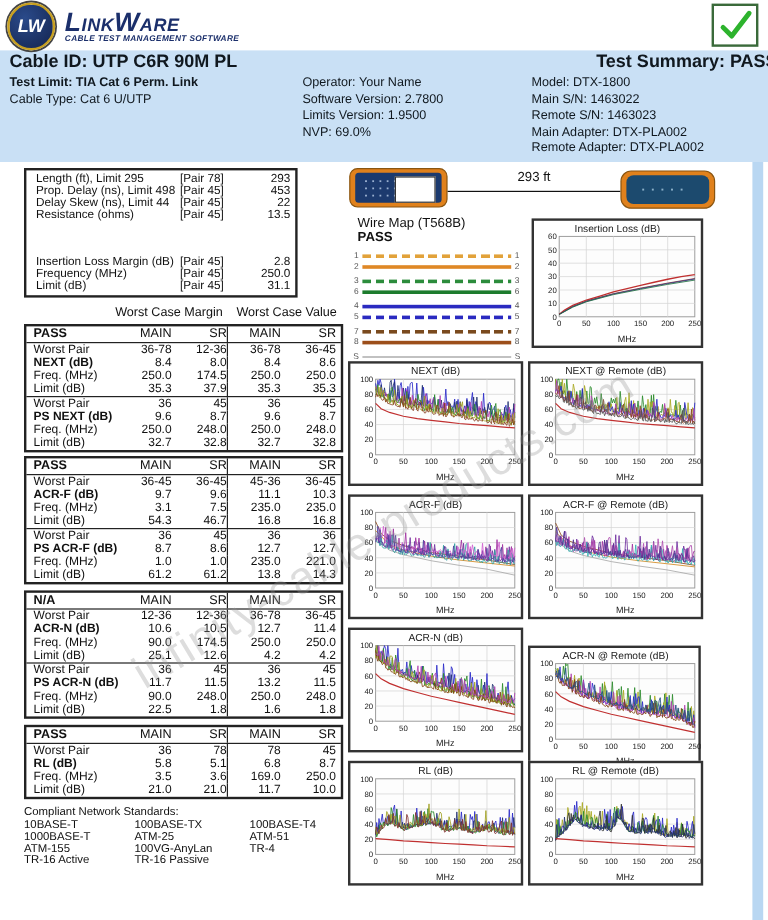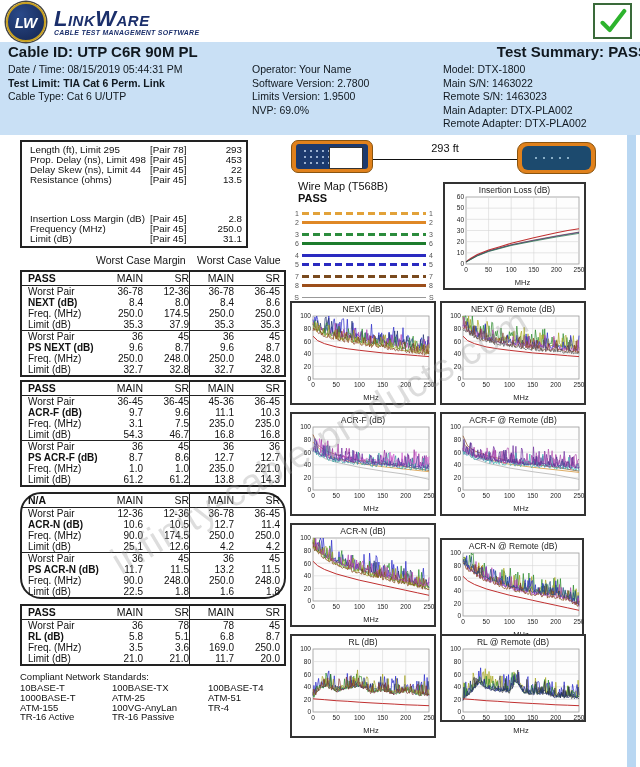--- a/index.html
+++ b/index.html
@@ -112,21 +112,20 @@
       </svg>
     </div>
   </div>
 
   <div class="header-band">
     <div class="hrow1">
       <span class="cable-id">Cable ID: UTP C6R 90M PL</span>
       <span class="test-summary">Test Summary: PASS</span>
     </div>
     <div class="hcol" id="hcol1">
-        <div>Date / Time: 08/15/2019  05:44:31 PM</div>
         <div class="hb">Test Limit: TIA Cat 6 Perm. Link</div>
         <div>Cable Type: Cat 6 U/UTP</div>
       </div>
     <div class="hcol" id="hcol2">
         <div>Operator: Your Name</div>
         <div>Software Version: 2.7800</div>
         <div>Limits Version: 1.9500</div>
         <div>NVP: 69.0%</div>
       </div>
     <div class="hcol" id="hcol3">
@@ -306,21 +305,21 @@
           <span class="mt-cell c4">221.0</span>
         </div>
         <div class="mt-row">
           <span class="mt-label">Limit (dB)</span>
           <span class="mt-cell c1">61.2</span>
           <span class="mt-cell c2">61.2</span>
           <span class="mt-cell c3">13.8</span>
           <span class="mt-cell c4">14.3</span>
         </div>
       </div>
-      <div class="mtable" style="top: 492px; border-radius: 21px;">
+      <div class="mtable" style="top: 492px;">
         <div class="mt-row mt-head">
           <span class="mt-label">N/A</span>
           <span class="mt-cell c1">MAIN</span>
           <span class="mt-cell c2">SR</span>
           <span class="mt-cell c3">MAIN</span>
           <span class="mt-cell c4">SR</span>
         </div>
         <div class="mt-row">
           <span class="mt-label">Worst Pair</span>
           <span class="mt-cell c1">12-36</span>
@@ -405,21 +404,21 @@
           <span class="mt-cell c1">3.5</span>
           <span class="mt-cell c2">3.6</span>
           <span class="mt-cell c3">169.0</span>
           <span class="mt-cell c4">250.0</span>
         </div>
         <div class="mt-row">
           <span class="mt-label">Limit (dB)</span>
           <span class="mt-cell c1">21.0</span>
           <span class="mt-cell c2">21.0</span>
           <span class="mt-cell c3">11.7</span>
-          <span class="mt-cell c4">20.0</span>
+          <span class="mt-cell c4">10.0</span>
         </div>
       </div>
     </div>
 
   <div class="stds-title">Compliant Network Standards:</div>
   <div id="stds-root">
       <div class="stds-col" style="left: 20px;">
         <div>10BASE-T</div>
         <div>1000BASE-T</div>
         <div>ATM-155</div>
@@ -773,21 +772,21 @@
         <text x="137" y="84" text-anchor="middle" font-size="6.5" fill="#222" font-family="Liberation Sans, sans-serif">250</text>
         <text x="79" y="97" text-anchor="middle" font-size="7.5" fill="#222" font-family="Liberation Sans, sans-serif">MHz</text>
         <polyline points="21.0,59.8 21.9,49.4 22.9,58.5 23.8,46.1 24.7,51.6 25.6,48.5 26.6,42.4 27.5,51.5 28.4,49.7 29.4,45.5 30.3,48.7 31.2,43.9 32.1,45.2 33.1,48.7 34.0,49.9 34.9,46.3 35.8,38.3 36.8,34.9 37.7,49.4 38.6,48.7 39.6,52.1 40.5,53.0 41.4,49.3 42.3,39.8 43.3,54.3 44.2,52.8 45.1,53.7 46.1,53.4 47.0,54.3 47.9,52.1 48.8,51.6 49.8,54.0 50.7,52.5 51.6,53.5 52.6,52.6 53.5,50.5 54.4,51.5 55.3,37.4 56.3,50.0 57.2,51.8 58.1,50.2 59.0,50.4 60.0,44.1 60.9,51.2 61.8,49.4 62.8,49.5 63.7,48.2 64.6,48.1 65.5,47.9 66.5,49.8 67.4,46.4 68.3,47.9 69.3,50.9 70.2,51.3 71.1,50.8 72.0,49.4 73.0,51.4 73.9,49.8 74.8,51.7 75.8,52.3 76.7,52.6 77.6,50.9 78.5,47.7 79.5,54.0 80.4,54.5 81.3,54.0 82.2,53.1 83.2,52.1 84.1,53.4 85.0,52.4 86.0,51.4 86.9,52.2 87.8,52.3 88.7,46.5 89.7,52.1 90.6,46.6 91.5,51.7 92.5,40.6 93.4,51.2 94.3,52.1 95.2,54.3 96.2,53.1 97.1,54.6 98.0,52.3 99.0,56.4 99.9,42.7 100.8,46.8 101.7,44.5 102.7,55.7 103.6,40.2 104.5,54.4 105.4,42.4 106.4,55.4 107.3,53.3 108.2,55.8 109.2,55.3 110.1,50.8 111.0,54.5 111.9,52.2 112.9,48.0 113.8,54.4 114.7,49.2 115.7,48.8 116.6,54.4 117.5,53.5 118.4,55.6 119.4,54.2 120.3,49.9 121.2,48.2 122.2,56.0 123.1,56.3 124.0,56.0 124.9,45.1 125.9,57.9 126.8,55.9 127.7,53.7 128.6,49.0 129.6,45.9 130.5,56.0 131.4,57.5 132.4,38.5 133.3,57.0 134.2,56.5 135.1,41.5 136.1,58.8 137.0,58.9" fill="none" stroke="#2828c8" stroke-width="0.7"></polyline>
         <polyline points="21.0,60.6 21.9,59.8 22.9,58.3 23.8,51.6 24.7,56.1 25.6,55.5 26.6,52.9 27.5,52.0 28.4,49.1 29.4,50.3 30.3,49.9 31.2,51.9 32.1,50.2 33.1,50.2 34.0,48.3 34.9,48.8 35.8,45.3 36.8,48.6 37.7,50.6 38.6,38.1 39.6,51.6 40.5,52.2 41.4,52.1 42.3,54.5 43.3,49.2 44.2,54.1 45.1,50.1 46.1,55.3 47.0,55.3 47.9,50.1 48.8,54.1 49.8,52.4 50.7,52.0 51.6,52.5 52.6,52.4 53.5,51.8 54.4,52.0 55.3,50.7 56.3,51.9 57.2,50.0 58.1,52.2 59.0,39.6 60.0,52.2 60.9,51.0 61.8,49.7 62.8,48.6 63.7,44.9 64.6,51.0 65.5,49.5 66.5,51.0 67.4,49.9 68.3,49.5 69.3,51.7 70.2,50.0 71.1,52.4 72.0,41.7 73.0,48.0 73.9,52.0 74.8,46.2 75.8,54.2 76.7,54.3 77.6,54.2 78.5,48.2 79.5,55.7 80.4,47.3 81.3,56.3 82.2,55.2 83.2,54.5 84.1,55.1 85.0,54.5 86.0,55.3 86.9,45.8 87.8,53.1 88.7,40.6 89.7,54.4 90.6,53.5 91.5,54.2 92.5,48.5 93.4,56.0 94.3,54.6 95.2,42.6 96.2,56.0 97.1,54.7 98.0,56.2 99.0,56.4 99.9,56.8 100.8,57.3 101.7,58.4 102.7,48.2 103.6,47.9 104.5,55.4 105.4,56.6 106.4,56.7 107.3,57.0 108.2,57.2 109.2,55.8 110.1,55.6 111.0,54.7 111.9,55.3 112.9,53.4 113.8,53.4 114.7,52.8 115.7,54.2 116.6,52.7 117.5,51.9 118.4,52.1 119.4,50.0 120.3,56.1 121.2,57.2 122.2,53.6 123.1,57.9 124.0,58.6 124.9,56.5 125.9,56.7 126.8,45.4 127.7,57.0 128.6,56.9 129.6,57.4 130.5,57.4 131.4,55.9 132.4,57.8 133.3,56.1 134.2,57.2 135.1,59.3 136.1,45.3 137.0,53.7" fill="none" stroke="#203070" stroke-width="0.7"></polyline>
         <polyline points="21.0,55.9 21.9,61.4 22.9,58.8 23.8,57.3 24.7,50.1 25.6,50.4 26.6,54.6 27.5,49.1 28.4,51.6 29.4,51.6 30.3,51.0 31.2,52.2 32.1,43.5 33.1,51.0 34.0,37.0 34.9,40.7 35.8,50.4 36.8,51.8 37.7,52.4 38.6,38.3 39.6,48.4 40.5,53.0 41.4,52.6 42.3,54.4 43.3,54.0 44.2,56.0 45.1,54.0 46.1,51.5 47.0,51.2 47.9,55.3 48.8,51.6 49.8,50.7 50.7,53.1 51.6,53.5 52.6,42.8 53.5,52.9 54.4,52.8 55.3,43.8 56.3,53.0 57.2,45.0 58.1,51.4 59.0,52.5 60.0,51.3 60.9,45.7 61.8,40.2 62.8,52.0 63.7,50.6 64.6,37.9 65.5,49.7 66.5,50.7 67.4,39.9 68.3,40.6 69.3,40.5 70.2,45.9 71.1,48.6 72.0,52.2 73.0,45.8 73.9,48.4 74.8,48.7 75.8,55.7 76.7,55.1 77.6,55.0 78.5,55.8 79.5,53.2 80.4,56.5 81.3,48.1 82.2,55.3 83.2,55.9 84.1,52.3 85.0,55.3 86.0,56.1 86.9,51.5 87.8,50.2 88.7,54.9 89.7,54.9 90.6,54.0 91.5,54.3 92.5,54.9 93.4,54.5 94.3,50.7 95.2,56.0 96.2,54.1 97.1,55.4 98.0,52.3 99.0,57.6 99.9,54.4 100.8,57.3 101.7,56.7 102.7,56.7 103.6,57.9 104.5,58.2 105.4,56.2 106.4,48.4 107.3,57.6 108.2,55.9 109.2,52.1 110.1,52.3 111.0,53.4 111.9,56.4 112.9,51.3 113.8,55.4 114.7,55.0 115.7,51.2 116.6,56.4 117.5,56.8 118.4,56.0 119.4,51.0 120.3,54.6 121.2,56.1 122.2,56.6 123.1,57.4 124.0,56.9 124.9,58.7 125.9,57.4 126.8,59.5 127.7,49.3 128.6,59.5 129.6,59.5 130.5,48.9 131.4,58.1 132.4,58.5 133.3,58.5 134.2,58.5 135.1,57.9 136.1,58.4 137.0,59.4" fill="none" stroke="#2a8a2a" stroke-width="0.7"></polyline>
         <polyline points="21.0,53.3 21.9,59.3 22.9,57.4 23.8,55.4 24.7,55.9 25.6,55.2 26.6,54.2 27.5,50.7 28.4,50.6 29.4,49.4 30.3,40.3 31.2,42.2 32.1,47.6 33.1,46.6 34.0,42.5 34.9,50.5 35.8,47.7 36.8,44.3 37.7,44.2 38.6,50.7 39.6,52.9 40.5,49.3 41.4,43.1 42.3,53.0 43.3,54.6 44.2,50.9 45.1,52.9 46.1,54.5 47.0,53.1 47.9,53.5 48.8,53.4 49.8,49.1 50.7,49.6 51.6,51.6 52.6,51.4 53.5,51.7 54.4,50.0 55.3,47.4 56.3,50.9 57.2,50.1 58.1,51.5 59.0,51.2 60.0,51.7 60.9,41.0 61.8,49.9 62.8,42.2 63.7,45.4 64.6,44.6 65.5,33.9 66.5,49.2 67.4,46.5 68.3,46.2 69.3,49.1 70.2,50.8 71.1,48.5 72.0,50.2 73.0,51.8 73.9,43.5 74.8,40.7 75.8,42.0 76.7,53.1 77.6,54.0 78.5,56.0 79.5,51.0 80.4,55.8 81.3,53.0 82.2,44.6 83.2,48.4 84.1,53.6 85.0,54.2 86.0,54.5 86.9,55.1 87.8,50.5 88.7,52.6 89.7,54.1 90.6,38.1 91.5,52.8 92.5,52.6 93.4,55.7 94.3,55.7 95.2,54.5 96.2,42.6 97.1,55.7 98.0,56.4 99.0,54.8 99.9,56.0 100.8,55.6 101.7,56.3 102.7,53.9 103.6,56.1 104.5,42.5 105.4,53.2 106.4,54.6 107.3,57.0 108.2,56.2 109.2,51.5 110.1,56.6 111.0,55.8 111.9,55.3 112.9,39.5 113.8,55.3 114.7,51.5 115.7,50.7 116.6,55.1 117.5,56.8 118.4,51.1 119.4,54.6 120.3,56.7 121.2,53.5 122.2,56.6 123.1,56.5 124.0,53.6 124.9,57.9 125.9,54.3 126.8,58.6 127.7,54.6 128.6,58.4 129.6,55.9 130.5,56.4 131.4,56.9 132.4,45.2 133.3,56.1 134.2,58.2 135.1,56.4 136.1,53.4 137.0,59.0" fill="none" stroke="#a0a020" stroke-width="0.7"></polyline>
         <polyline points="21.0,59.2 21.9,53.0 22.9,55.1 23.8,58.8 24.7,55.6 25.6,51.5 26.6,54.5 27.5,54.1 28.4,52.7 29.4,46.2 30.3,49.9 31.2,51.0 32.1,42.8 33.1,50.6 34.0,50.1 34.9,49.7 35.8,41.8 36.8,52.5 37.7,51.9 38.6,51.2 39.6,54.1 40.5,49.4 41.4,53.0 42.3,53.7 43.3,54.5 44.2,55.0 45.1,56.3 46.1,53.2 47.0,42.7 47.9,45.0 48.8,54.3 49.8,53.9 50.7,53.4 51.6,53.7 52.6,52.2 53.5,51.3 54.4,41.1 55.3,47.4 56.3,53.1 57.2,52.8 58.1,40.3 59.0,51.7 60.0,47.1 60.9,50.0 61.8,43.7 62.8,51.3 63.7,50.8 64.6,47.0 65.5,47.0 66.5,41.9 67.4,50.1 68.3,48.7 69.3,51.9 70.2,45.5 71.1,52.7 72.0,52.4 73.0,50.4 73.9,52.6 74.8,53.9 75.8,47.9 76.7,55.4 77.6,54.2 78.5,57.5 79.5,56.7 80.4,49.5 81.3,54.9 82.2,57.2 83.2,55.7 84.1,55.8 85.0,54.4 86.0,54.2 86.9,47.0 87.8,54.9 88.7,55.8 89.7,49.3 90.6,48.4 91.5,49.2 92.5,56.0 93.4,46.7 94.3,56.0 95.2,56.2 96.2,48.6 97.1,55.7 98.0,57.9 99.0,54.7 99.9,58.0 100.8,56.9 101.7,58.9 102.7,57.7 103.6,56.5 104.5,57.0 105.4,53.0 106.4,56.4 107.3,48.9 108.2,57.0 109.2,56.1 110.1,51.6 111.0,56.6 111.9,52.5 112.9,55.0 113.8,51.4 114.7,57.0 115.7,57.5 116.6,56.1 117.5,56.9 118.4,47.9 119.4,53.9 120.3,58.3 121.2,58.6 122.2,57.4 123.1,56.1 124.0,53.3 124.9,50.3 125.9,48.2 126.8,57.9 127.7,59.9 128.6,59.4 129.6,48.6 130.5,58.2 131.4,55.7 132.4,59.5 133.3,59.2 134.2,49.7 135.1,60.1 136.1,57.7 137.0,59.1" fill="none" stroke="#803030" stroke-width="0.7"></polyline>
         <polyline points="21.0,62.8 32.6,63.7 44.2,64.7 55.8,65.3 67.4,66.2 79.0,66.9 90.6,67.5 102.2,68.1 113.8,68.8 125.4,69.2 137.0,69.7" fill="none" stroke="#c03030" stroke-width="1"></polyline>
       </svg>
     </div>
-  <div class="chart" style="left:440px;top:634px;width:146px;height:88px">
+  <div class="chart" style="left:440px;top:634px;width:146px;height:104px">
       <svg width="142" height="100" viewBox="0 0 142 100">
         <text x="71" y="9" text-anchor="middle" font-size="8.5" fill="#222" font-family="Liberation Sans, sans-serif">RL @ Remote (dB)</text>
         <rect x="21" y="13" width="116" height="63" fill="#fdfdfd" stroke="#999" stroke-width="0.8"></rect>
         <text x="19" y="78.3" text-anchor="end" font-size="6.5" fill="#222" font-family="Liberation Sans, sans-serif">0</text>
         <line x1="21" y1="63.4" x2="137" y2="63.4" stroke="#d5d5d5" stroke-width="0.6"></line>
         <text x="19" y="65.7" text-anchor="end" font-size="6.5" fill="#222" font-family="Liberation Sans, sans-serif">20</text>
         <line x1="21" y1="50.8" x2="137" y2="50.8" stroke="#d5d5d5" stroke-width="0.6"></line>
         <text x="19" y="53.099999999999994" text-anchor="end" font-size="6.5" fill="#222" font-family="Liberation Sans, sans-serif">40</text>
         <line x1="21" y1="38.2" x2="137" y2="38.2" stroke="#d5d5d5" stroke-width="0.6"></line>
         <text x="19" y="40.5" text-anchor="end" font-size="6.5" fill="#222" font-family="Liberation Sans, sans-serif">60</text>

